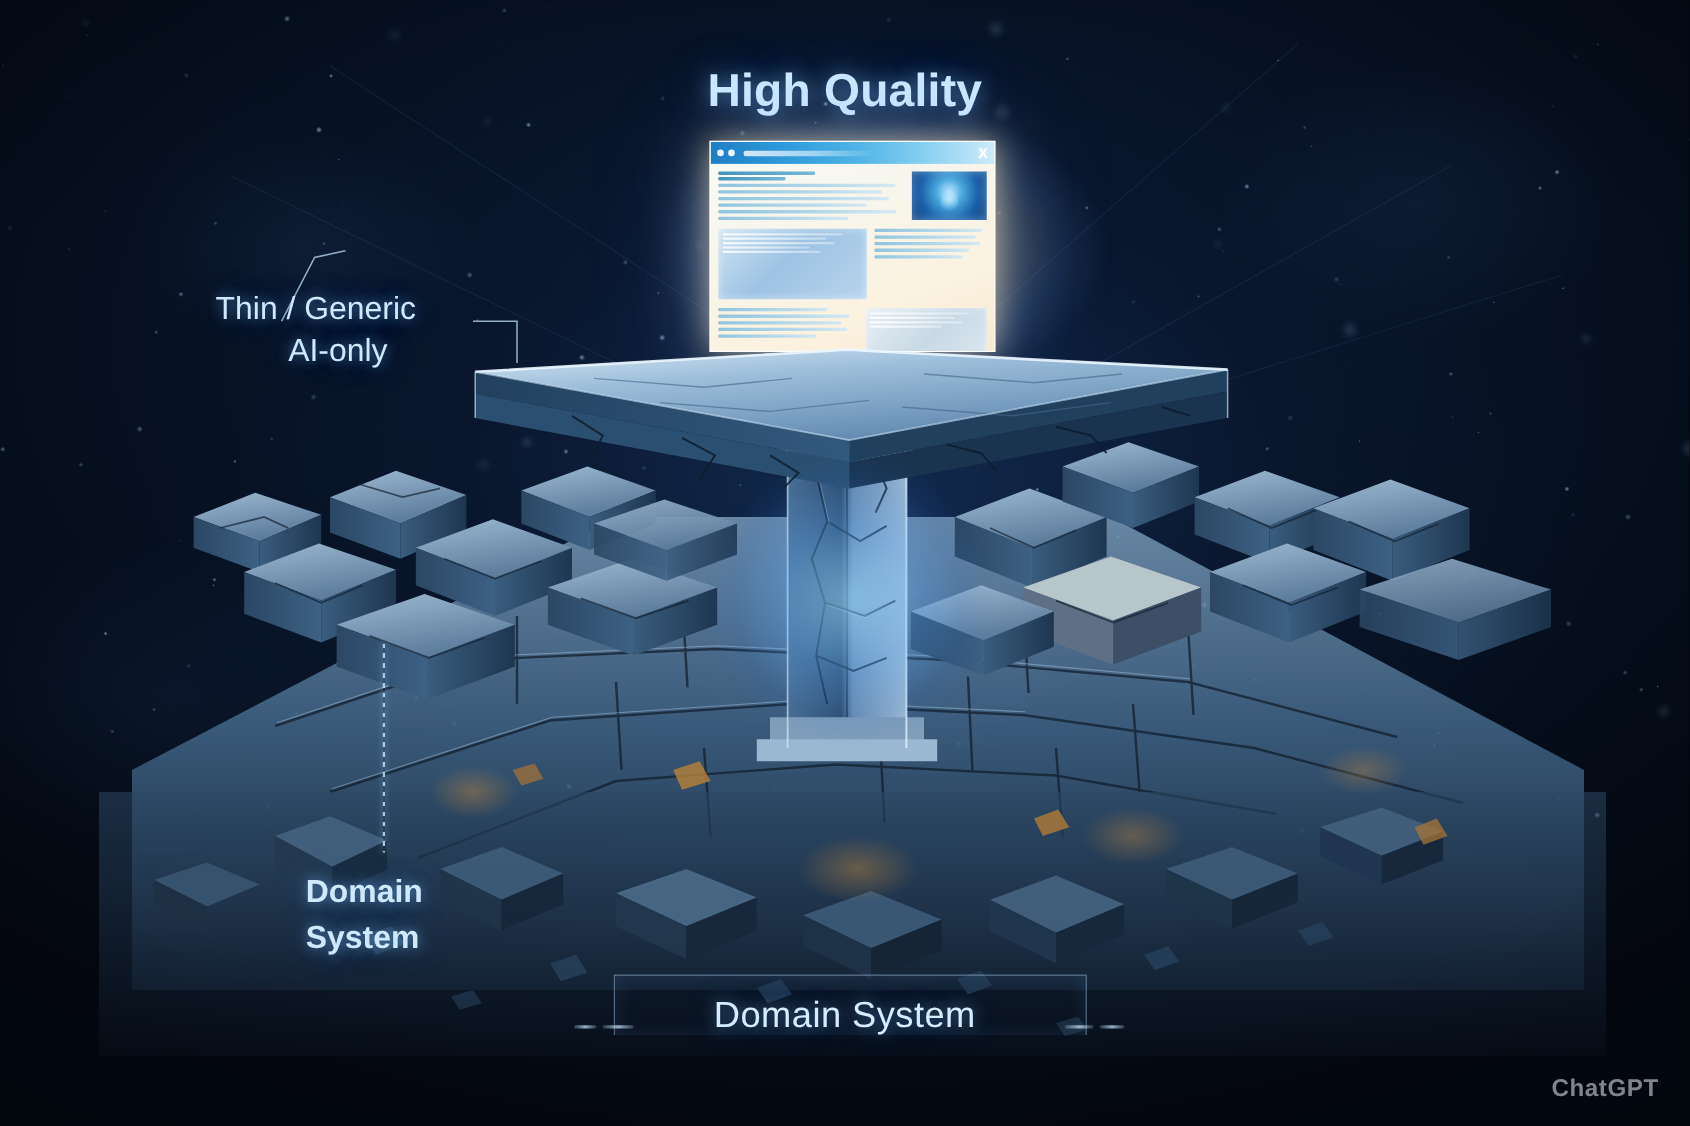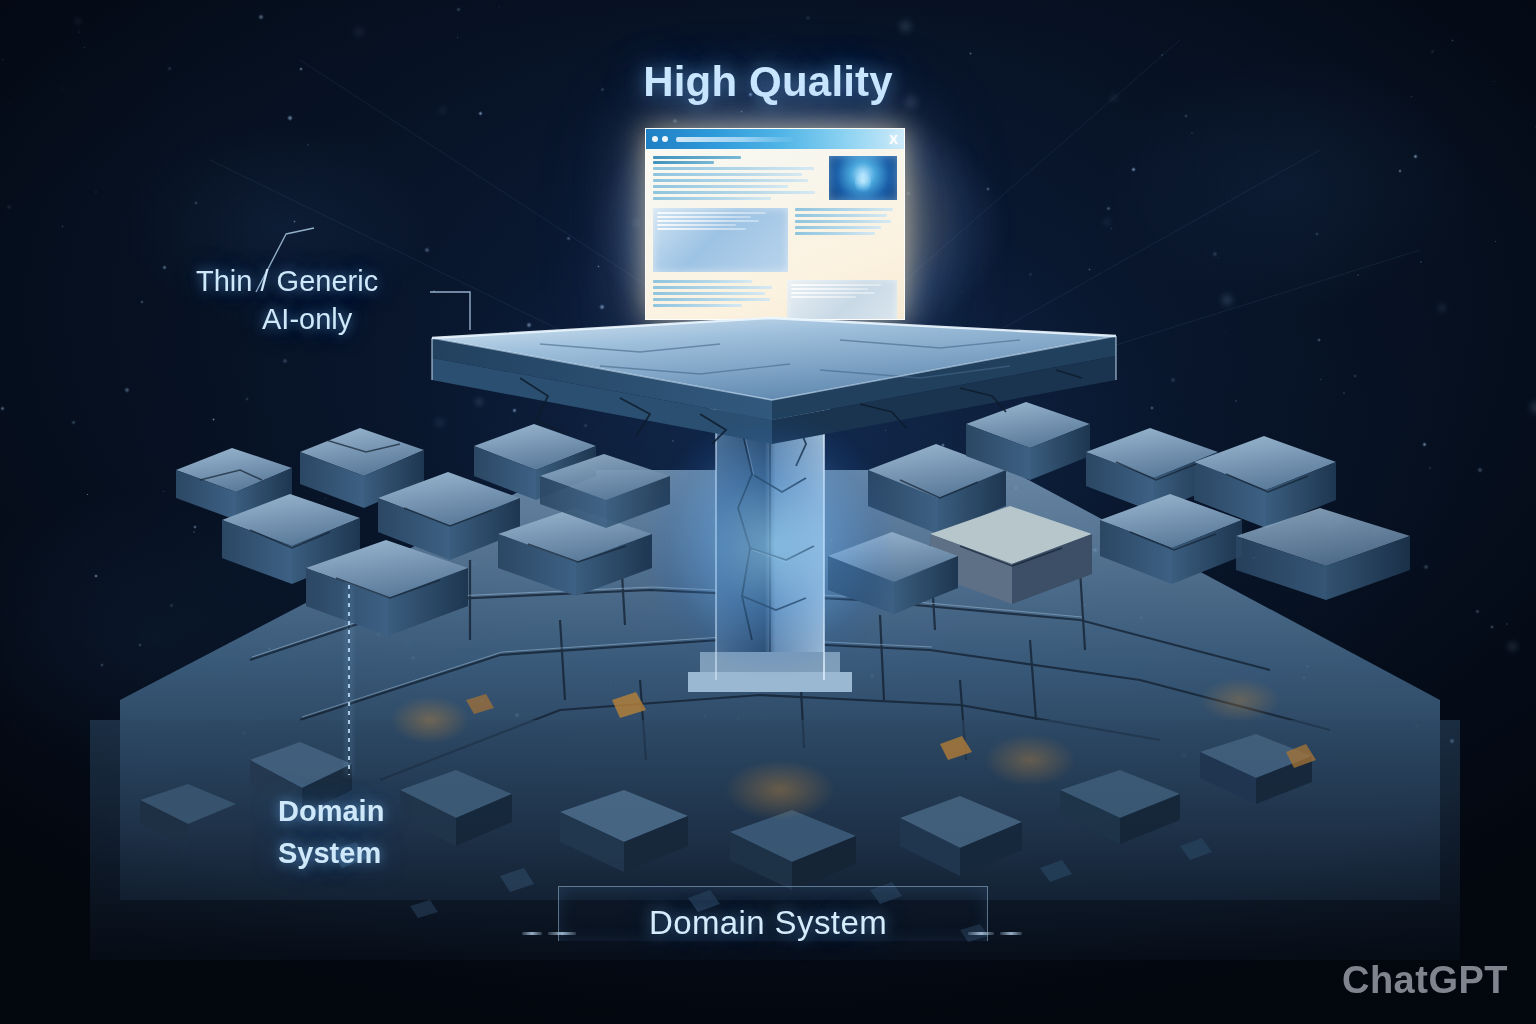--- a/index.html
+++ b/index.html
@@ -99,21 +99,21 @@
   .leads{position:absolute;inset:0;pointer-events:none;}
   .vdash{position:absolute;left:348px;top:585px;width:2px;height:190px;
          background:repeating-linear-gradient(to bottom,rgba(190,225,250,.85) 0 4px,rgba(190,225,250,0) 4px 9px);
          box-shadow:0 0 6px rgba(140,200,250,.5);}
 
   
   .vignette{position:absolute;inset:0;pointer-events:none;
        background:radial-gradient(120% 95% at 50% 48%,rgba(0,0,0,0) 48%,rgba(2,5,11,.55) 82%,rgba(1,3,7,.92) 100%);}
 
   
-  .wm{position:absolute;right:28px;bottom:22px;font-size:38px;font-weight:700;
+  .wm{position:absolute;right:28px;bottom:22px;font-size:22px;font-weight:700;
       color:#8b8f99;letter-spacing:.5px;opacity:.92;}
 </style>
 </head>
 <body>
 
 <div class="stage">
 
   <div class="stars" id="stars">
       <i style="left:100px;top:663px;width:4.1px;height:4.1px;opacity:0.32"></i>
       <i style="left:1028px;top:272px;width:4.9px;height:4.9px;opacity:0.12"></i>

